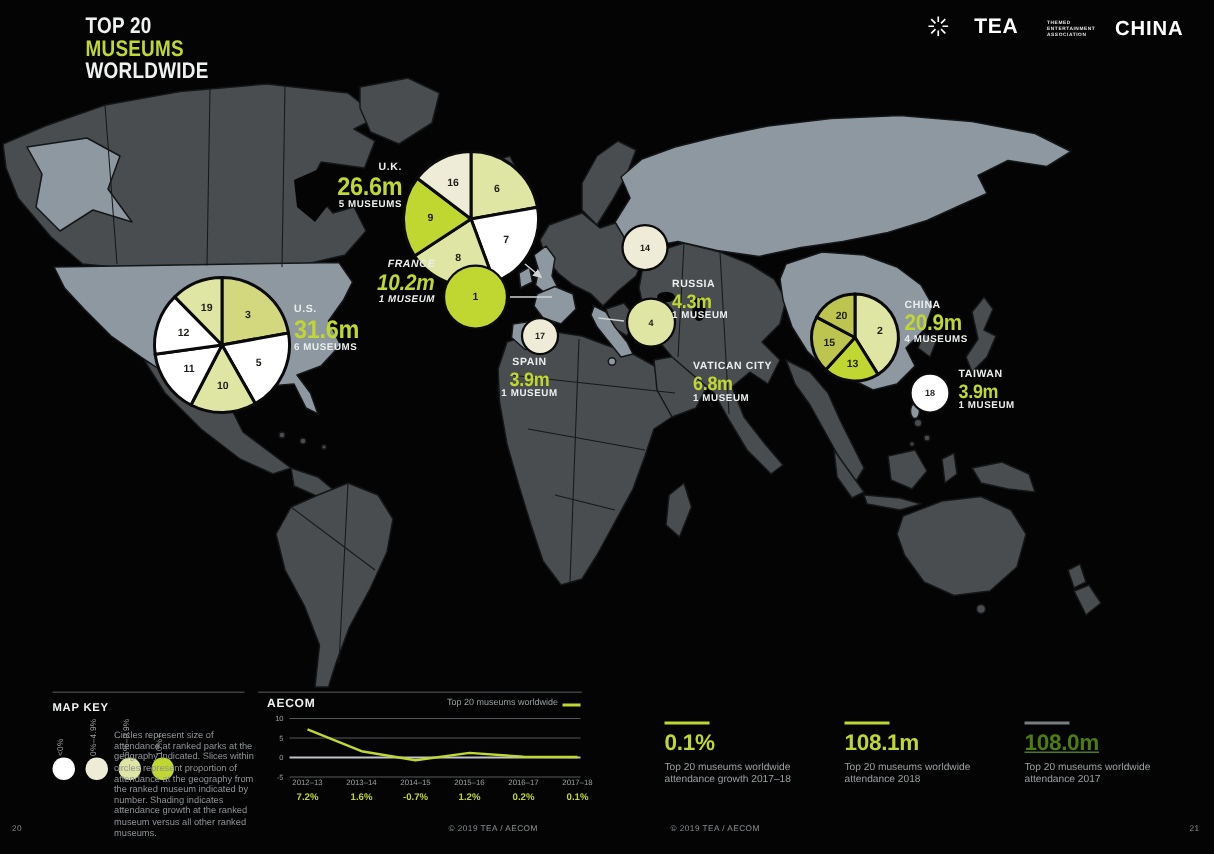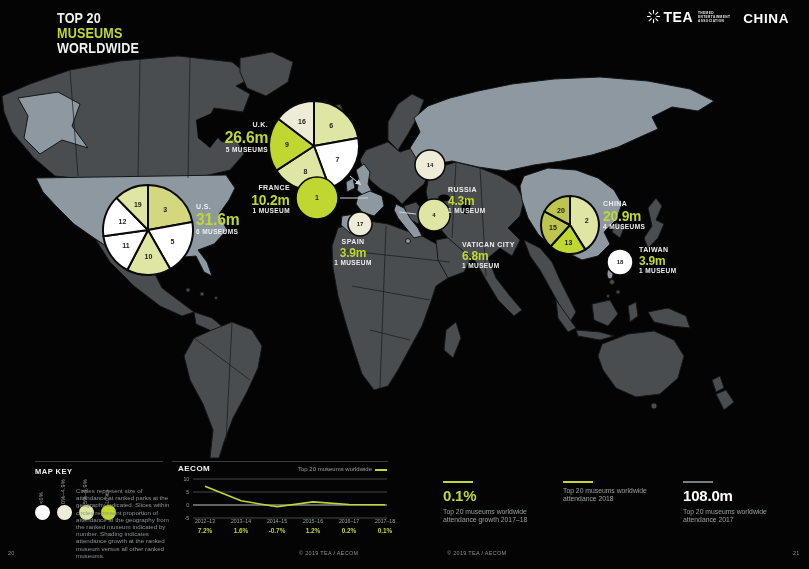--- a/index.html
+++ b/index.html
@@ -9,36 +9,36 @@
   svg#map-svg{position:absolute;left:0;top:0;display:block;}
 
   
   .title{position:absolute;left:57px;top:10px;font-weight:bold;font-size:15px;line-height:15px;
          color:#f0f2f2;transform:scaleX(.84);transform-origin:0 0;letter-spacing:.2px;}
   .title span{display:block;}
   .title .t2{color:#bfd730;}
 
   
   .logos{position:absolute;right:20px;top:9px;display:flex;align-items:flex-start;gap:13px;color:#fff;}
-  .tea-wrap{display:flex;align-items:flex-start;gap:3px;}
+  .tea-wrap{display:flex;align-items:flex-end;gap:17px;}
   .tea-star{width:15px;height:15px;}
   .tea-text{font-weight:bold;font-size:14px;letter-spacing:.5px;}
   .tea-sub{font-size:3.2px;line-height:4px;letter-spacing:.4px;color:#e8eaea;font-weight:bold;margin-left:2px;margin-top:2px;}
   .aecom{font-weight:bold;font-size:13.5px;letter-spacing:.6px;margin-top:2px;}
 
   
   .mlbl{position:absolute;line-height:1;}
   .mlbl .cty{display:block;font-weight:bold;font-size:7px;color:#eceeee;letter-spacing:.4px;margin-bottom:1px;}
   .mlbl .val{display:block;font-weight:bold;color:#bfd730;letter-spacing:-.2px;transform:scaleX(.92);transform-origin:0 0;}
   .mlbl .mus{display:block;font-weight:bold;font-size:6.5px;color:#eceeee;letter-spacing:.4px;margin-top:1px;}
   .mlbl.ra{text-align:right;}  .mlbl.ra .val{transform-origin:100% 0;}
   .mlbl.ca{text-align:center;} .mlbl.ca .val{transform-origin:50% 0;}
   .lbl-us{left:196px;top:203px;} .lbl-us .val{font-size:17px;}
-  .lbl-uk{right:541px;top:121px;} .lbl-uk .val{font-size:17px;}
-  .lbl-france{right:519px;top:184px;} .lbl-france .val{font-size:15px;}
+  .lbl-uk{right:541px;top:108px;} .lbl-uk .val{font-size:17px;}
+  .lbl-france{right:519px;top:173px;font-style:italic;} .lbl-france .val{font-size:15px;}
   .lbl-spain{left:316px;top:238px;width:74px;} .lbl-spain .val{font-size:13px;}
   .lbl-russia{left:448px;top:144px;margin-top:42px;} .lbl-russia .val{font-size:13px;}
   .lbl-vatican{left:462px;top:194px;margin-top:47px;} .lbl-vatican .val{font-size:13px;}
   .lbl-china{left:603px;top:200px;} .lbl-china .val{font-size:15px;}
   .lbl-taiwan{left:639px;top:246px;} .lbl-taiwan .val{font-size:13px;}
 
   
   .rule-thin{position:absolute;height:1px;background:#3c3f41;}
   .mapkey-title{position:absolute;left:35px;top:467px;font-weight:bold;font-size:7.5px;color:#f0f2f2;letter-spacing:.5px;}
   #key-area{position:absolute;left:0;top:0;}
@@ -319,25 +319,26 @@
   <div class="growth-swatch"></div>
 
   <div id="stats-row">
       <div class="stat s0">
         <span class="srule" style="background: rgb(191, 215, 48);"></span>
         <span class="sval" style="color: rgb(191, 215, 48);">0.1%</span>
         <span class="scap">Top 20 museums worldwide attendance growth 2017–18</span>
       </div>
       <div class="stat s1">
         <span class="srule" style="background: rgb(191, 215, 48);"></span>
+        <span class="sval" style="color: rgb(191, 215, 48);">108.1m</span>
         <span class="scap">Top 20 museums worldwide attendance 2018</span>
       </div>
       <div class="stat s2">
         <span class="srule" style="background: rgb(120, 125, 128);"></span>
-        <span class="sval" style="color: #ffffff;">108.0m</span>
+        <span class="sval" style="color: #4d7c0f; text-decoration: underline;">108.0m</span>
         <span class="scap">Top 20 museums worldwide attendance 2017</span>
       </div>
     </div>
 
   <div class="foot p20">20</div>
   <div class="foot cl">© 2019 TEA / AECOM</div>
   <div class="foot cr">© 2019 TEA / AECOM</div>
   <div class="foot p21">21</div>
 </div>
 

